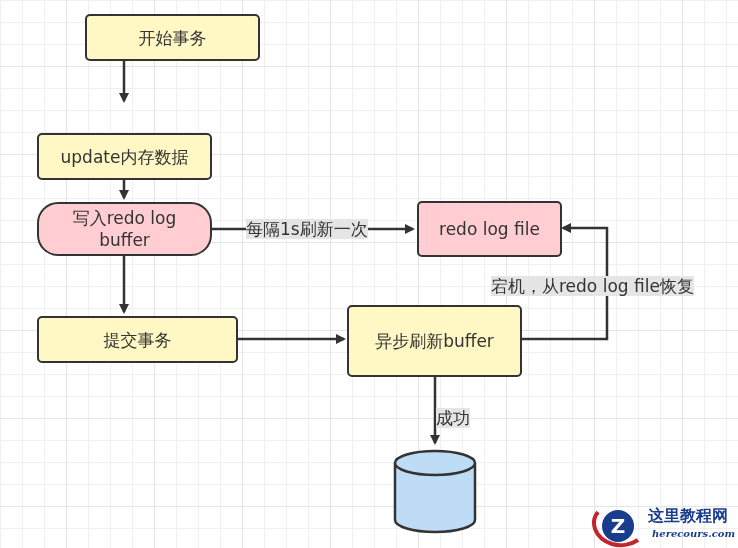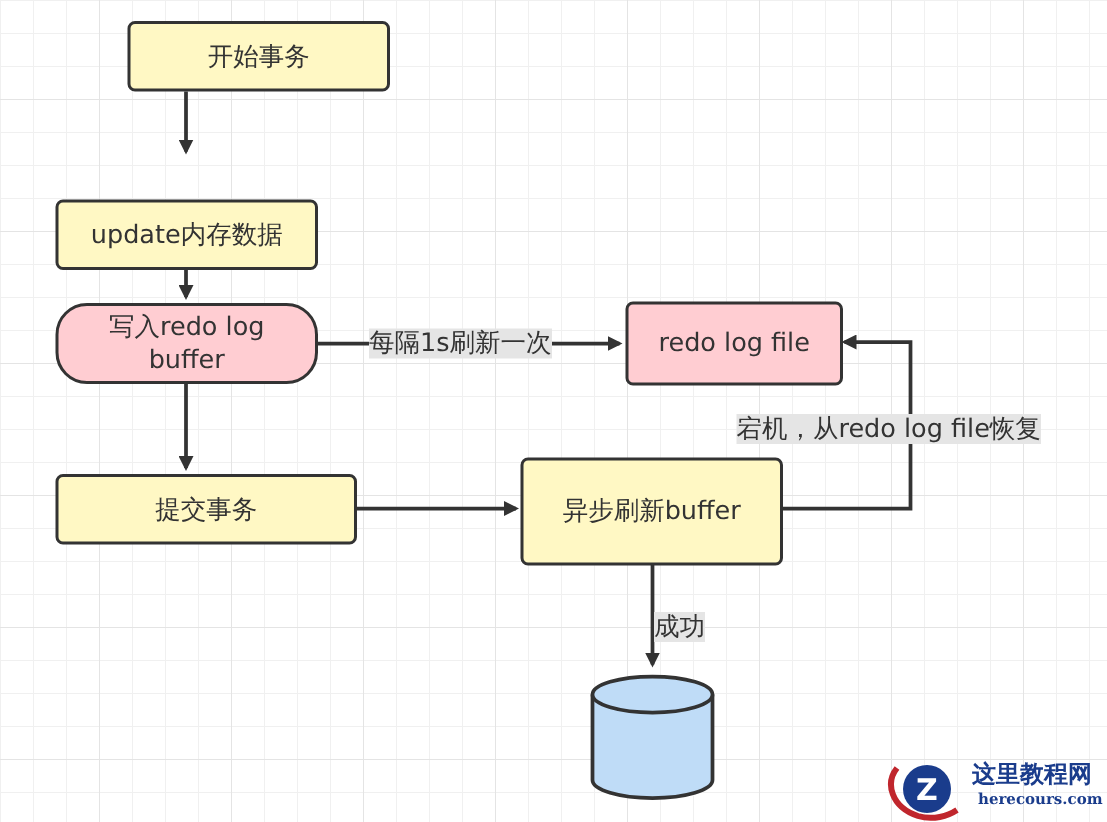--- a/index.html
+++ b/index.html
@@ -23,21 +23,21 @@
   }
   .yellow { background: #fff8c4; }
   .pink { background: #ffcdd2; }
   .label {
     position: absolute; font-size: 17px; color: #333; background: #e5e5e5;
     white-space: nowrap; line-height: 20px;
   }
   svg.edges { position: absolute; left: 0; top: 0; }
   .wm { position: absolute; left: 588px; top: 500px; width: 150px; height: 48px; }
   .wm-title { position: absolute; left: 60px; top: 6px; font-family: "DejaVu Serif", serif; font-weight: bold; font-size: 16px; color: #1a3c8c; white-space: nowrap; }
-  .wm-url { position: absolute; left: 64px; top: 28px; font-family: "DejaVu Serif", serif; font-weight: bold; font-size: 10px; color: #1a3c8c; white-space: nowrap; }
+  .wm-url { position: absolute; left: 64px; top: 28px; font-family: "DejaVu Serif", serif; font-weight: bold; font-size: 10px; color: #1a3c8c; white-space: nowrap; font-style: italic; }
 </style>
 </head>
 <body>
 
 <svg class="edges" width="738" height="548">
   <defs>
     <marker id="arr" markerWidth="10" markerHeight="10" refX="8" refY="5" orient="auto" markerUnits="userSpaceOnUse">
       <path d="M0,0 L10,5 L0,10 z" fill="#333"></path>
     </marker>
   </defs>

